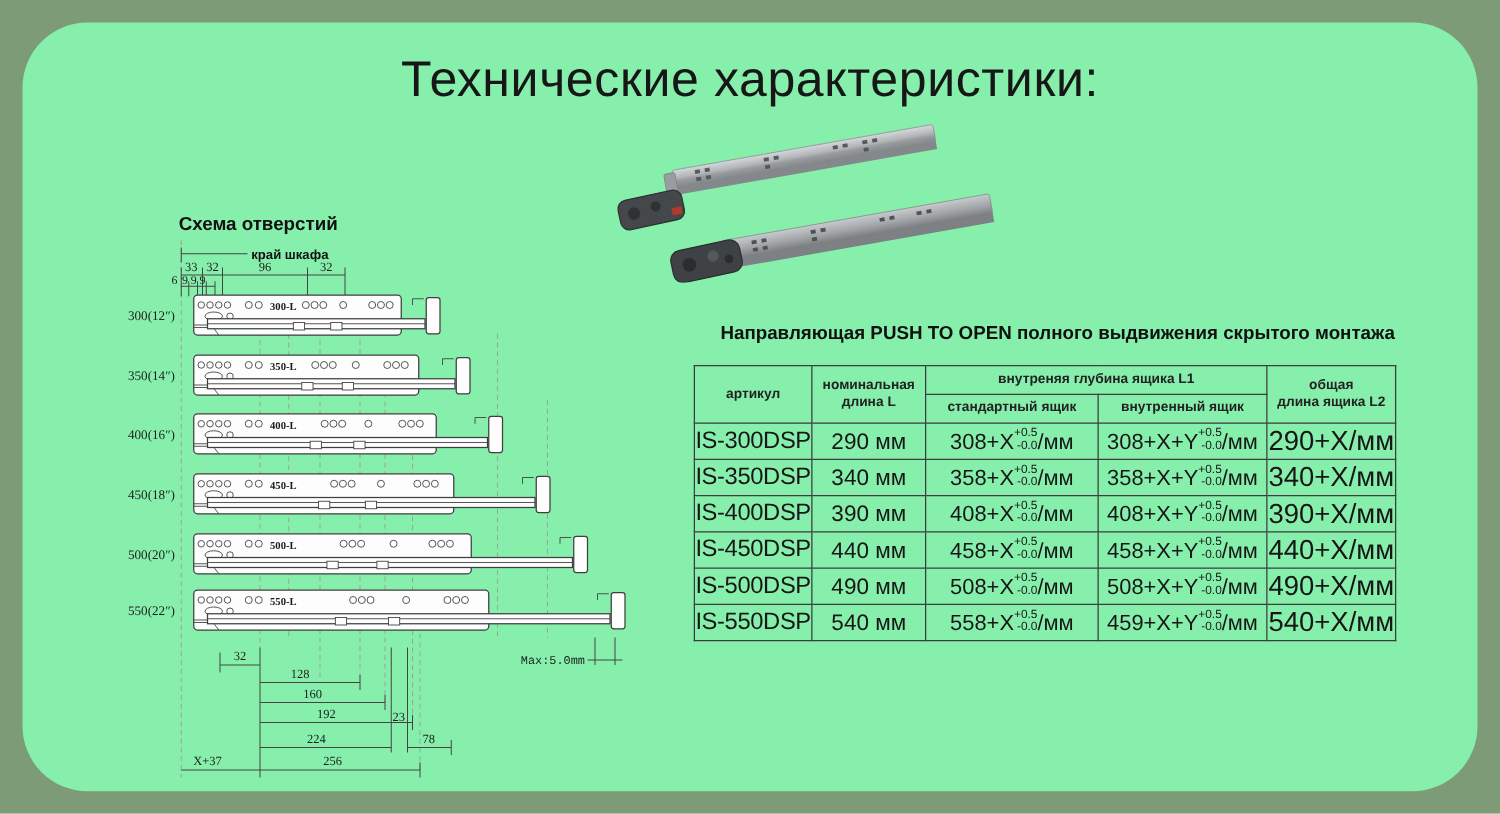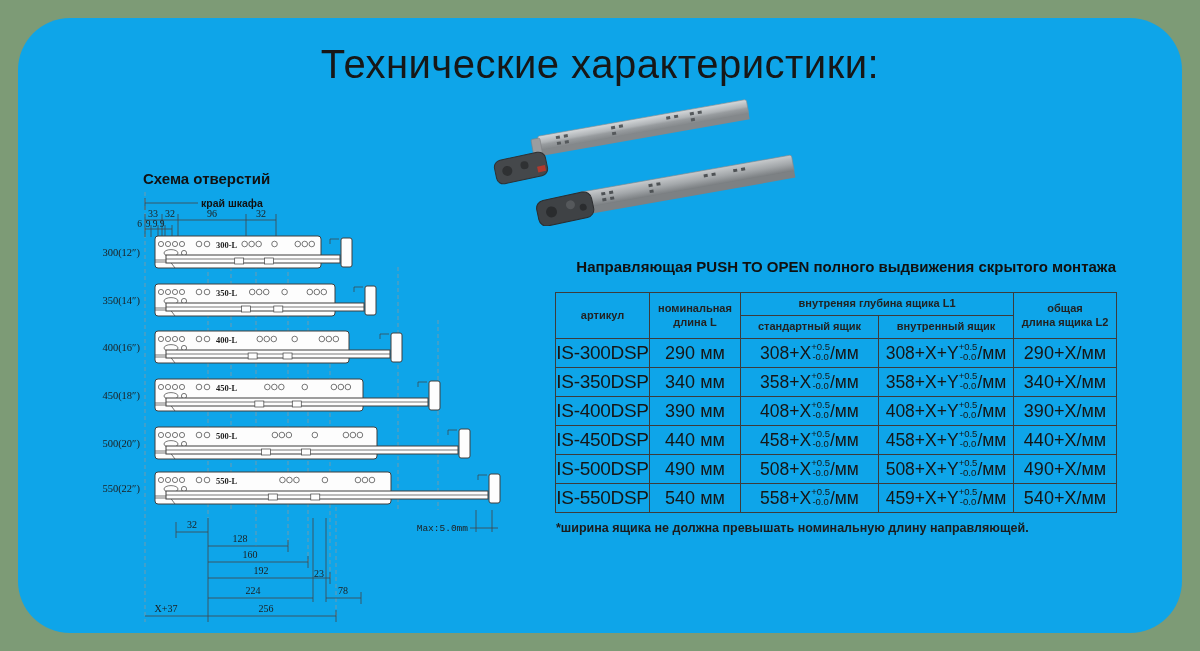--- a/index.html
+++ b/index.html
@@ -1,18 +1,18 @@
 <!DOCTYPE html>
 <html><head>
 <meta charset="utf-8">
 <style>
   html,body{margin:0;padding:0;}
   body{width:1200px;height:651px;overflow:hidden;font-family:"Liberation Sans",sans-serif;}
   .page{position:relative;width:1200px;height:651px;background:#7d9b76;}
-  .panel{position:absolute;left:18px;top:18px;right:18px;bottom:18px;background:#0ea5e9;border-radius:52px;}
+  .panel{position:absolute;left:18px;top:18px;right:18px;bottom:18px;background:#86efac;border-radius:52px;}
   .main-title{position:absolute;left:0;right:0;top:24px;margin:0;text-align:center;
     font-family:"Liberation Sans",sans-serif;font-weight:500;font-size:40px;letter-spacing:.5px;color:#171717;}
   
   .photo{position:absolute;left:455px;top:78px;}
   
   .diagram{position:absolute;left:80px;top:152px;text-align:right;}
   .fw{fill:#fdfdfd;stroke:#3f3f3f;stroke-width:1;}
   .ln{stroke:#3f3f3f;fill:none;stroke-width:1;}
   .t{stroke-width:.7;}
   .dash{stroke:#9a9a9a;stroke-width:.7;stroke-dasharray:4 3;fill:none;}
@@ -28,25 +28,25 @@
   .spec{position:absolute;left:537px;top:240px;width:561px;}
   .spec-title{font-weight:700;font-size:15px;color:#101010;text-align:right;}
   table.spec-table{border-collapse:collapse;table-layout:fixed;width:561px;margin-top:17px;
     font-family:"Liberation Sans",sans-serif;color:#161616;}
   table.spec-table th,table.spec-table td{border:1px solid #3c3c3c;text-align:center;vertical-align:middle;padding:0;}
   table.spec-table{border:1.5px solid #3c3c3c;}
   th{font-size:11px;font-weight:600;color:#222;height:22px;line-height:1.25;}
   td{height:28px;}
   td.art{font-size:19px;letter-spacing:-.3px;}
   td.len{font-size:18px;}
-  td.total{font-size:18px;}
+  td.total{font-size:22px;}
   td.formula{font-size:17.5px;white-space:nowrap;}
   .fbase,.funit{display:inline-block;vertical-align:middle;}
   .tol{display:inline-flex;flex-direction:column;justify-content:center;vertical-align:middle;
-    font-size:9.5px;line-height:1.1;font-weight:400;transform:translateY(-1px);}
+    font-size:9.5px;line-height:1.1;font-weight:400;transform:translateY(-1px);align-items:flex-end;}
   .footnote{position:absolute;left:538px;top:503px;font-size:12.5px;font-weight:600;color:#1b1b1b;}
 </style>
 </head>
 <body>
 
 <div class="page">
   <div class="panel">
 
     <h1 class="main-title">Технические характеристики:</h1>
 
@@ -479,16 +479,15 @@
               <td class="formula inner"><span class="fbase">459+X+Y</span><span class="tol">
                   <span>+0.5</span>
                   <span>-0.0</span>
                 </span><span class="funit">/мм</span></td>
               <td class="total">540+X/мм</td>
             </tr>
           </tbody>
       </table>
     </div>
 
-    <div class="footnote">*ширина ящика не должна превышать номинальную длину направляющей.</div>
 
   </div>
 </div>
 
 </body></html>

